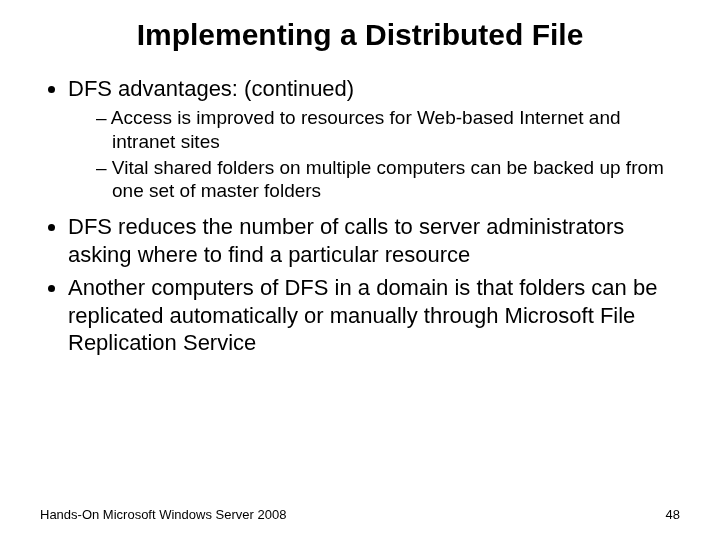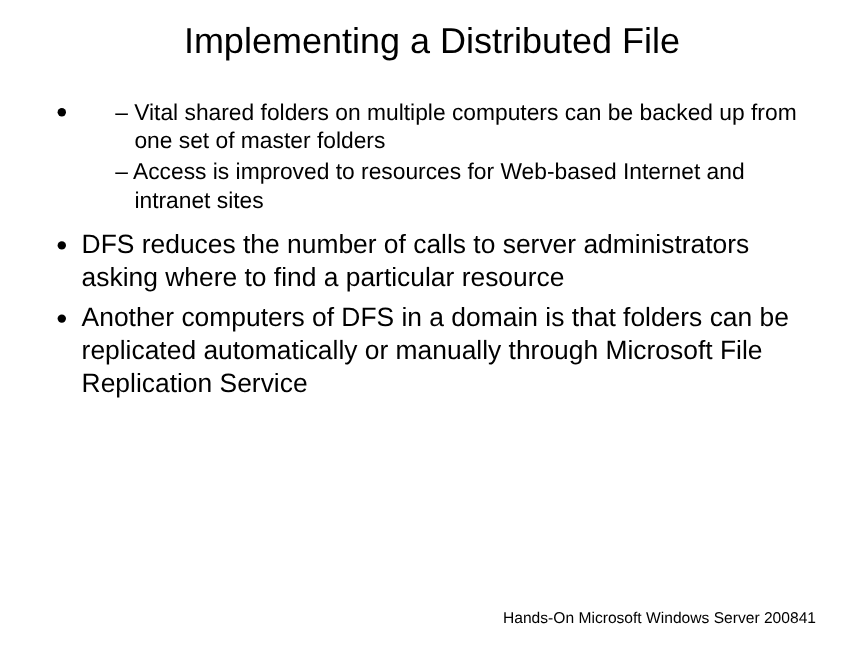--- a/index.html
+++ b/index.html
@@ -16,21 +16,21 @@
     position: relative;
     width: 720px;
     height: 540px;
     box-sizing: border-box;
   }
   .title {
     text-align: center;
     font-size: 30px;
     line-height: 1.15;
     padding: 18px 60px 0 60px;
-    font-weight: normal;
+    font-weight: bold;
   }
   .body {
     padding: 22px 40px 0 40px;
     font-size: 22px;
     line-height: 1.25;
   }
   ul.level1 {
     list-style: disc;
     margin: 0;
     padding-left: 28px;
@@ -52,43 +52,44 @@
   ul.level2 > li::before {
     content: "–  ";
   }
   .footer {
     position: absolute;
     left: 40px;
     right: 40px;
     bottom: 18px;
     font-size: 13px;
     display: flex;
-    justify-content: flex-end;
+    justify-content: space-between;
   }
 </style>
 </head>
 <body>
 
 <div class="slide">
 
   <div class="title">
     <span>Implementing a Distributed File</span><br>
   </div>
 
   <div class="body">
     <ul class="level1">
       <li>
+        <span>DFS advantages: (continued)</span>
         <ul class="level2">
+          <li>Access is improved to resources for Web-based Internet and intranet sites</li>
           <li>Vital shared folders on multiple computers can be backed up from one set of master folders</li>
-          <li>Access is improved to resources for Web-based Internet and intranet sites</li>
         </ul>
       </li>
       <li>DFS reduces the number of calls to server administrators asking where to find a particular resource</li>
       <li>Another computers of DFS in a domain is that folders can be replicated automatically or manually through Microsoft File Replication Service</li>
     </ul>
   </div>
 
   <div class="footer">
     <span>Hands-On Microsoft Windows Server 2008</span>
-    <span>41</span>
+    <span>48</span>
   </div>
 
 </div>
 
 </body></html>

